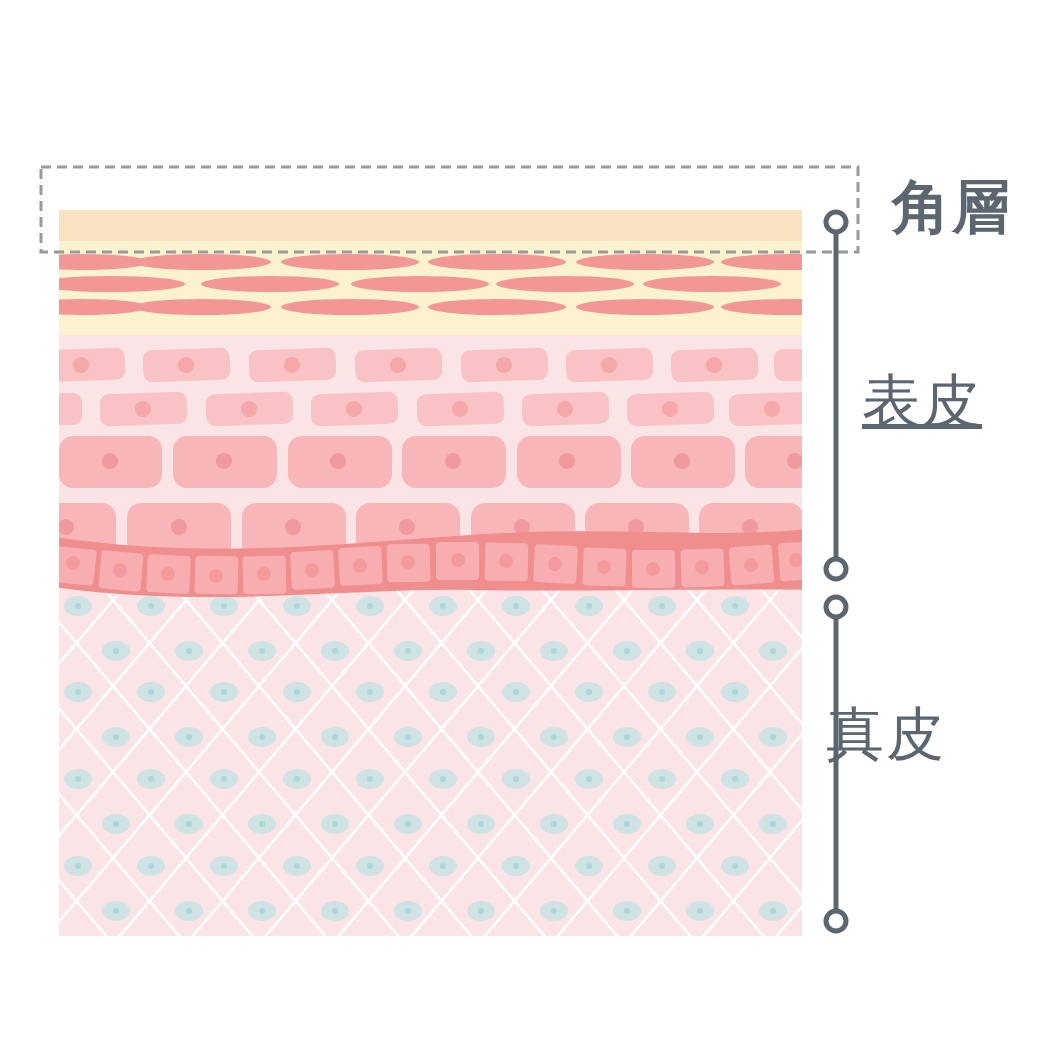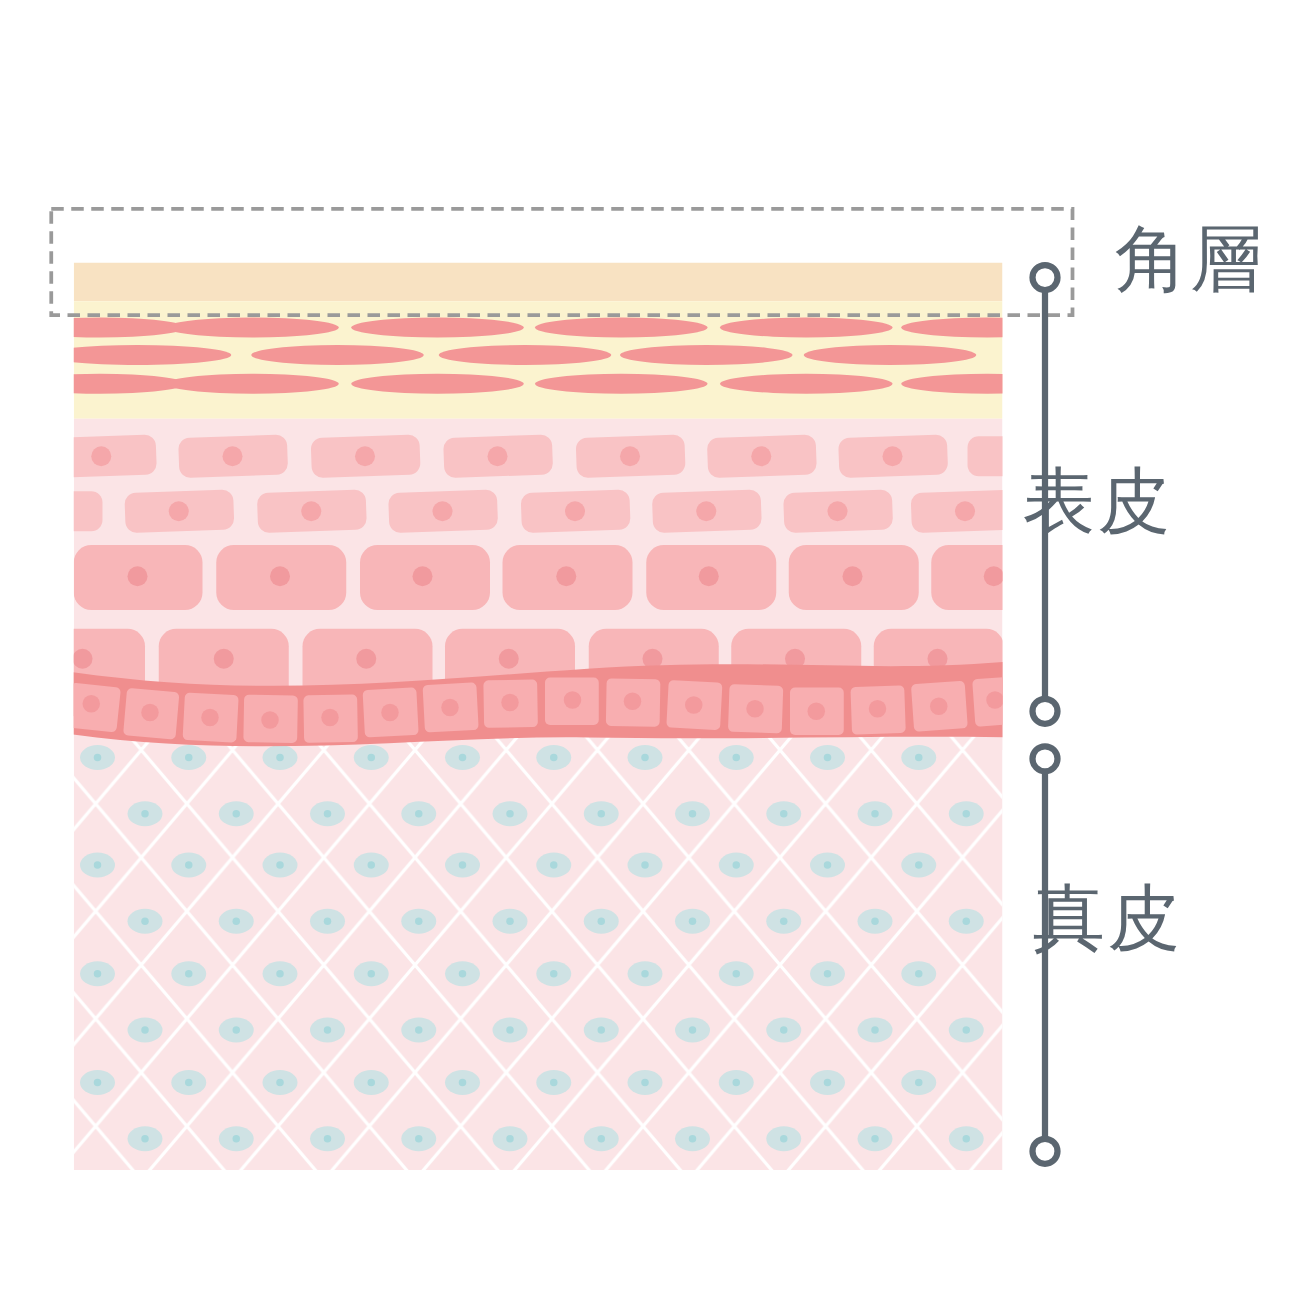--- a/index.html
+++ b/index.html
@@ -1,22 +1,22 @@
 <!DOCTYPE html>
 <html><head>
   <meta charset="utf-8">
   <style>
     html, body { margin: 0; padding: 0; background: #ffffff; }
     body { width: 1040px; height: 1040px; position: relative; overflow: hidden;
            font-family: "DejaVu Sans", sans-serif; }
     #diagram { position: absolute; left: 0; top: 0; width: 1040px; height: 1040px; }
     .label { position: absolute; color: #5b6670; font-size: 58px; font-weight: 500;
              letter-spacing: 2px; line-height: 1; white-space: nowrap; }
-    #label-stratum { left: 892px; top: 178px; }
-    #label-epidermis { left: 818px; top: 372px; }
+    #label-stratum { left: 892px; top: 178px; font-weight: bold; }
+    #label-epidermis { left: 862px; top: 372px; text-decoration: underline; }
     #label-dermis { left: 826px; top: 705px; }
   </style>
 </head>
 <body>
 
 <svg id="diagram" viewBox="0 0 1040 1040" xmlns="http://www.w3.org/2000/svg">
   <defs>
     <clipPath id="skinClip">
         <rect x="59" y="210" width="743" height="726"></rect>
       </clipPath>

